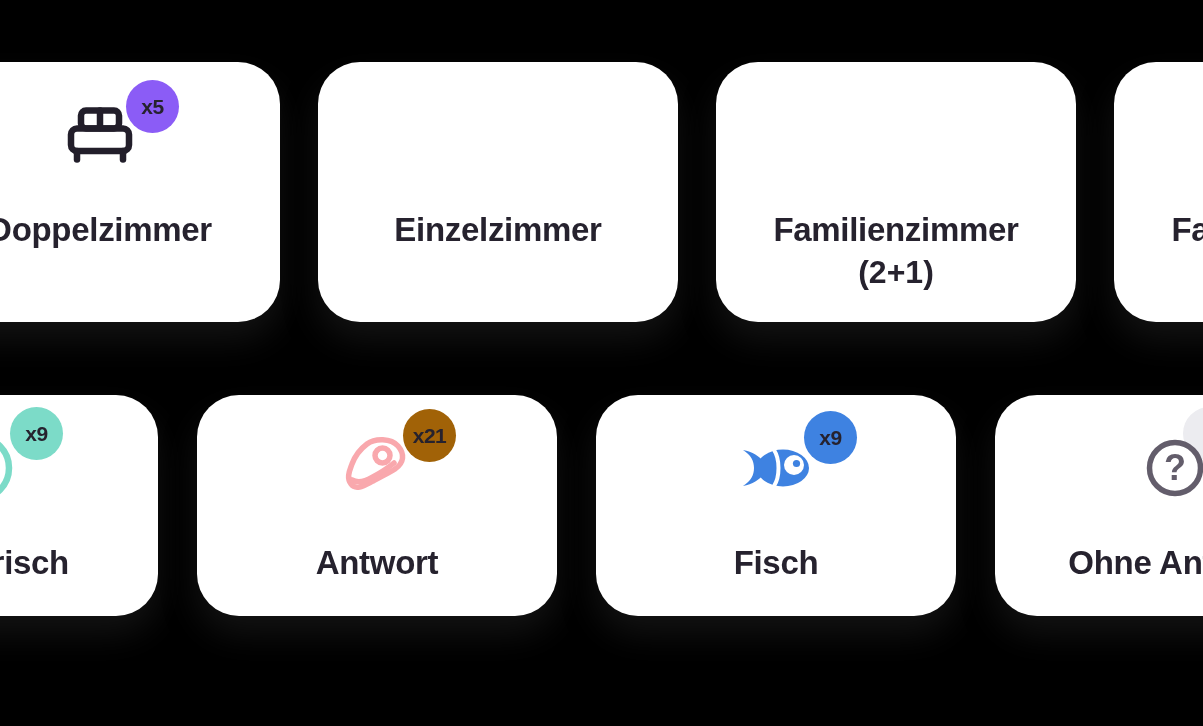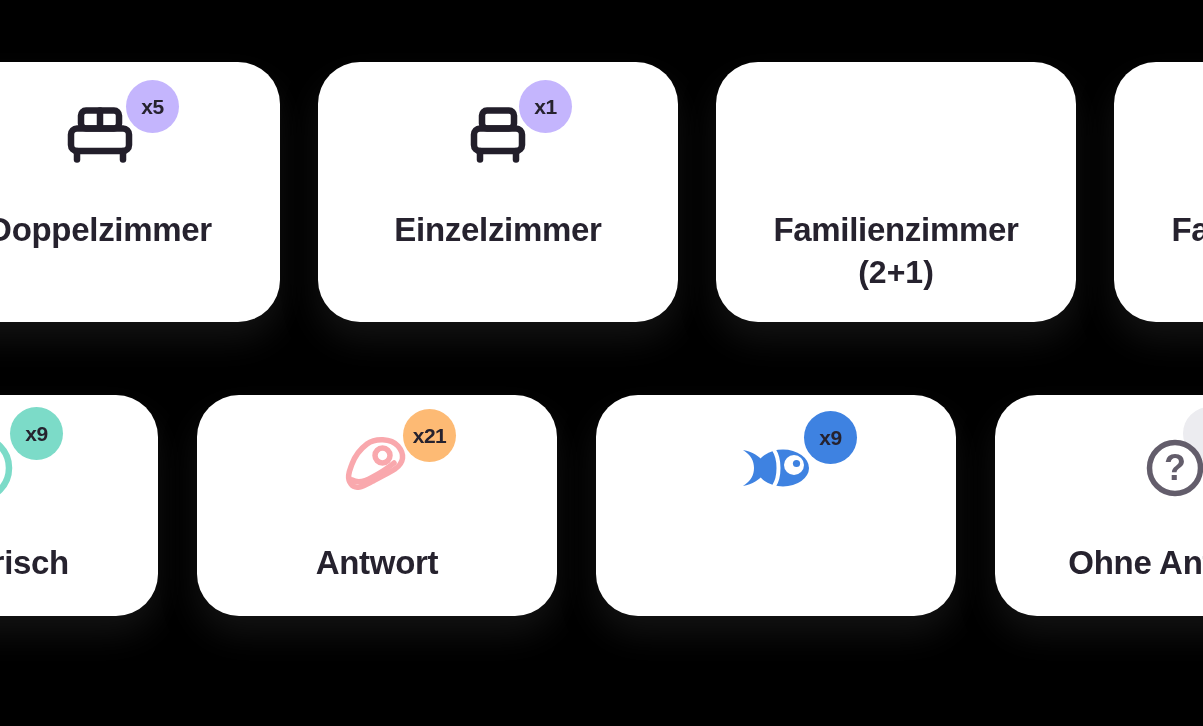--- a/index.html
+++ b/index.html
@@ -20,23 +20,23 @@
   .icon-zone{
     position:absolute;top:34px;left:0;right:0;height:78px;
     display:flex;align-items:center;justify-content:center;
   }
   .icon-wrap{position:relative;line-height:0;}
   .badge{
     position:absolute;top:-26px;right:-46px;width:53px;height:53px;border-radius:50%;
     display:flex;align-items:center;justify-content:center;
     font-size:21px;font-weight:700;color:#26222e;z-index:2;letter-spacing:-.5px;
   }
-  .badge.lavender{background:#c4b5fd;}
+  .badge.lavender{background:#8b5cf6;}
   .badge.teal{background:#7cdbc8;}
-  .badge.pink{background:#fdba74;}
+  .badge.pink{background:#a16207;}
   .badge.blue{background:#3e82e1;}
   .badge.grey{background:#ececf0;}
   .labels{position:absolute;top:147px;left:0;right:0;text-align:center;color:#26222e;}
   .label{font-size:33px;font-weight:700;letter-spacing:-.3px;line-height:42px;white-space:nowrap;}
   .sub{font-size:32px;font-weight:700;line-height:42px;}
   
   .card-ohne .badge{top:-30px;right:-30px;z-index:0;}
   .card-ohne .icon-wrap svg{position:relative;z-index:1;}
   svg{display:block;}
 </style>
@@ -61,33 +61,20 @@
           </span>
           <div class="badge lavender">x5</div>
         </div>
       </div>
       <div class="labels">
         <div class="label">Doppelzimmer</div>
       </div>
     </div>
 
     <div class="card">
-      <div class="icon-zone">
-        <div class="icon-wrap">
-          <span>
-            <svg width="56" height="58" viewBox="0 0 56 58" fill="none" stroke="#221e2a" stroke-width="6.5" stroke-linecap="round" stroke-linejoin="round">
-              <rect x="12" y="4.5" width="32" height="18" rx="5"></rect>
-              <rect x="4" y="22.5" width="48" height="22.5" rx="6"></rect>
-              <line x1="10" y1="45" x2="10" y2="53.5"></line>
-              <line x1="46" y1="45" x2="46" y2="53.5"></line>
-            </svg>
-          </span>
-          <div class="badge lavender">x1</div>
-        </div>
-      </div>
       <div class="labels">
         <div class="label">Einzelzimmer</div>
       </div>
     </div>
 
     <div class="card">
       <div class="labels">
         <div class="label">Familienzimmer</div>
         <div class="sub">(2+1)</div>
       </div>
@@ -148,20 +135,23 @@
               <path fill="#3e82e1" d="M2 13 C10 18 13 24 13 31 C13 38 10 44 2 49 C13 47 21 41 25 34 L25 28 C21 21 13 15 2 13 Z"></path>
               <ellipse cx="42" cy="31" rx="26" ry="18.5" fill="#3e82e1"></ellipse>
               <circle cx="53" cy="28" r="10" fill="#ffffff"></circle>
               <circle cx="55.5" cy="26.5" r="3.6" fill="#3e82e1"></circle>
               <path d="M33 13 C39 22 39 40 33 49" stroke="#ffffff" stroke-width="4" fill="none" stroke-linecap="round"></path>
             </svg>
           </span>
           <div class="badge blue">x9</div>
         </div>
       </div>
+      <div class="labels">
+        <div class="label">Fisch</div>
+      </div>
     </div>
 
     <div class="card card-ohne">
       <div class="icon-zone">
         <div class="icon-wrap">
           <div class="badge grey"></div>
           <span>
             <svg width="62" height="62" viewBox="0 0 62 62">
               <circle cx="31" cy="31" r="25.5" fill="#ffffff" stroke="#635d6b" stroke-width="5.5"></circle>
               <text x="31" y="43" text-anchor="middle" font-size="36" font-weight="700" fill="#635d6b" font-family="Liberation Sans, DejaVu Sans, sans-serif">?</text>

